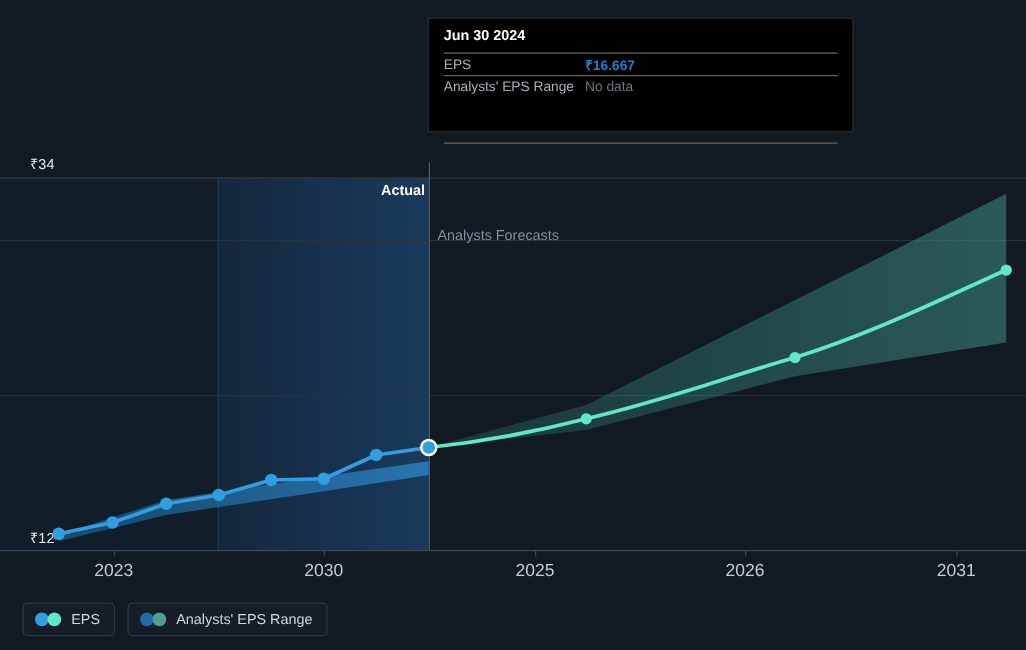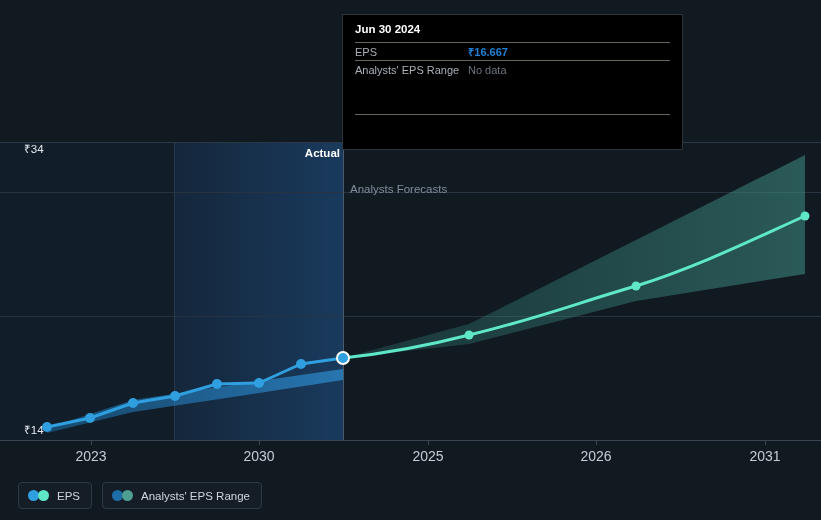--- a/index.html
+++ b/index.html
@@ -123,21 +123,21 @@
     overflow: visible;
     pointer-events: none;
   }
 
   
   #tooltip {
     position: absolute;
     left: 342px;
     top: 14px;
     width: 341px;
-    height: 136px;
+    height: 92px;
     background: #000000;
     border: 1px solid #2b343d;
     box-sizing: border-box;
     padding: 8px 12px 0 12px;
   }
   #tooltip .tt-title {
     color: #ffffff;
     font-size: 11.5px;
     font-weight: bold;
     padding-bottom: 7px;
@@ -214,22 +214,22 @@
   <div class="band-actual-highlight"></div>
 
   <div class="gridline" style="top:142px;"></div>
   <div class="gridline faint" style="top:192px;"></div>
   <div class="gridline faint" style="top:316px;"></div>
   <div class="gridline axis" style="top:440px;"></div>
 
   <div class="vgrid" style="left:174px;"></div>
   <div class="divider-line"></div>
 
-  <div class="y-label" style="left:24px; top:123px;margin-top:18px;">₹34</div>
-  <div class="y-label" style="left:24px; top:422px;">₹14</div>
+  <div class="y-label" style="left:24px; top:123px;">₹34</div>
+  <div class="y-label" style="left:24px; top:422px;">₹12</div>
 
   <div class="section-caption caption-actual">Actual</div>
   <div class="section-caption caption-forecast">Analysts Forecasts</div>
 
   <svg id="plot-svg" viewBox="0 0 821 520">
     <defs>
       <linearGradient id="grad-forecast-band" x1="0" y1="0" x2="1" y2="0">
         <stop offset="0%" stop-color="#2f7a72" stop-opacity="0.30"></stop>
         <stop offset="100%" stop-color="#3f8f84" stop-opacity="0.55"></stop>
       </linearGradient>

